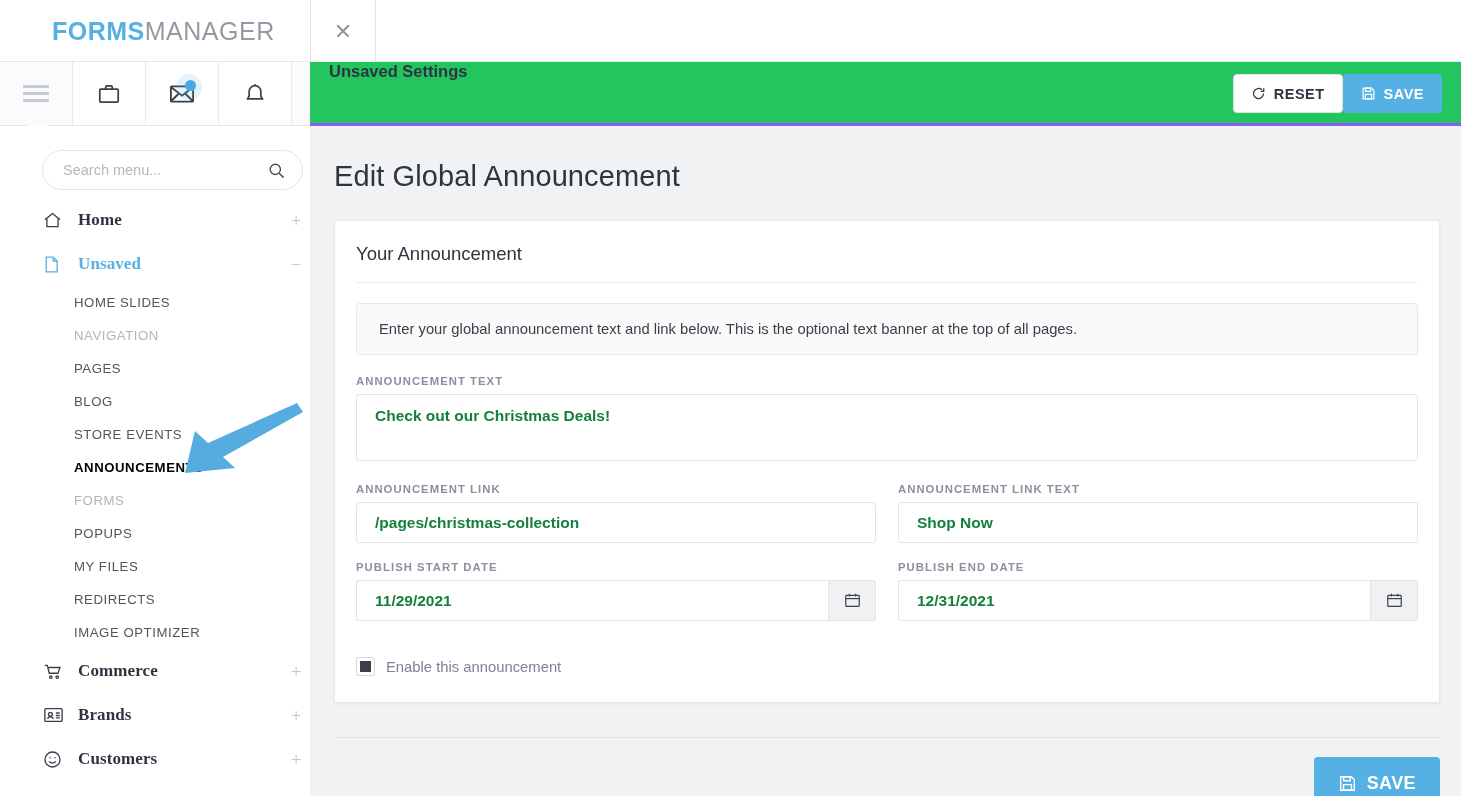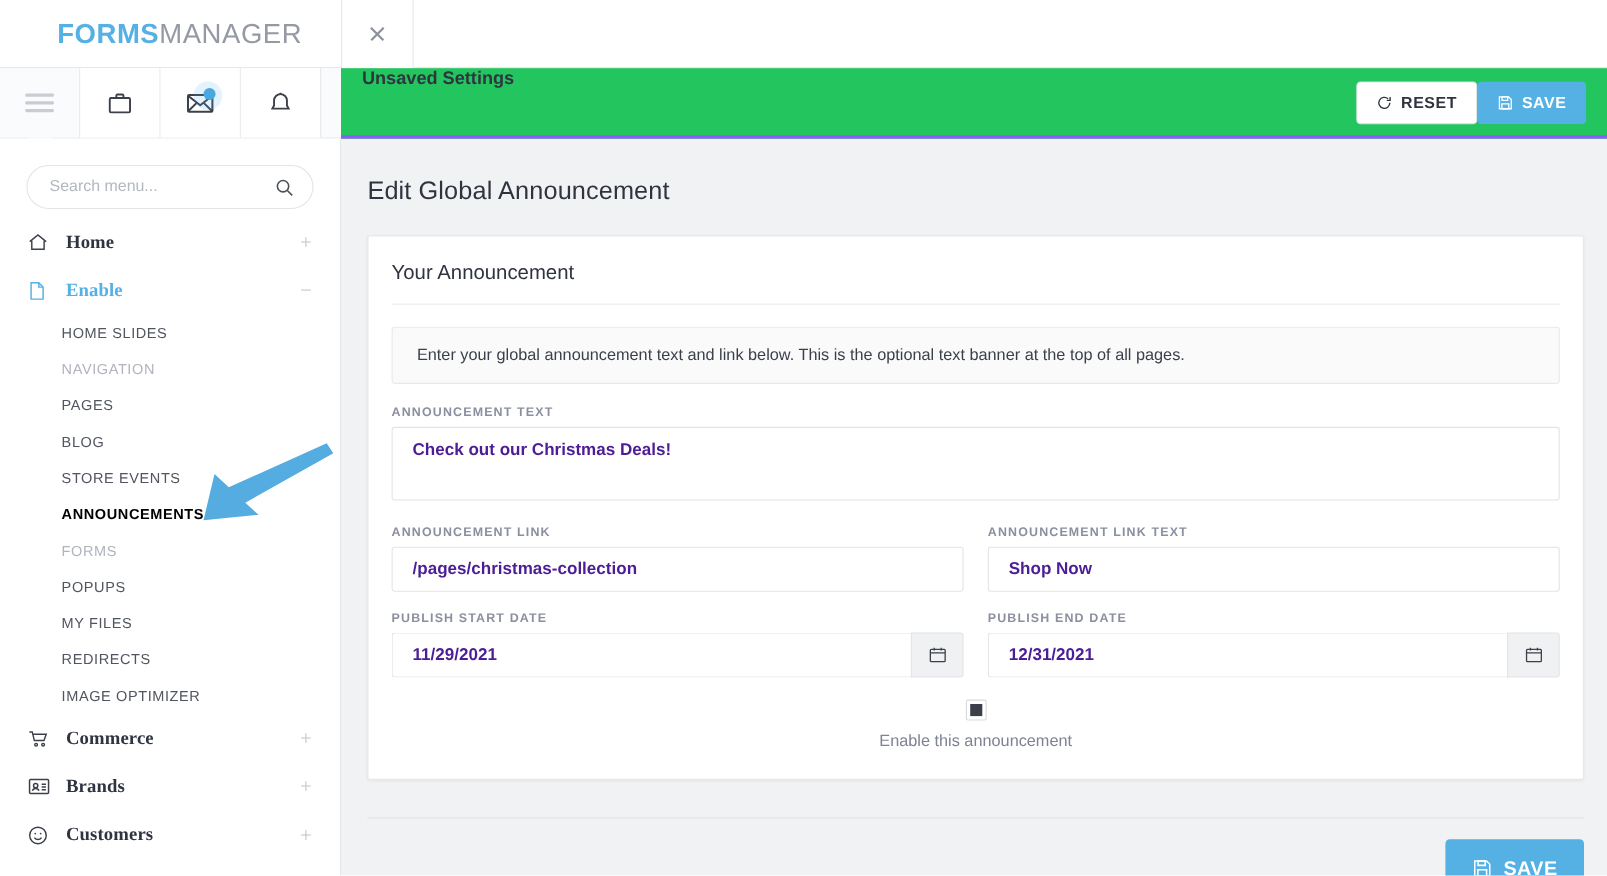--- a/index.html
+++ b/index.html
@@ -88,21 +88,21 @@
     background: rgba(85,176,228,0.16);
   }
   .badge-dot {
     position: absolute; right: 22px; top: 18px;
     width: 11px; height: 11px; border-radius: 50%;
     background: #4aa8e0;
   }
 
   
   .sidebar {
-    position: absolute; left: 0; top: 126px;
+    position: absolute; left: 18px; top: 126px;
     width: 310px; height: 670px;
     background: #ffffff;
     border-right: 1px solid #e4e6e9;
     overflow: hidden;
   }
   .search-wrap {
     margin: 24px 24px 8px 24px;
     height: 40px;
     border: 1px solid #e2e4e8;
     border-radius: 20px;
@@ -180,21 +180,21 @@
     display: inline-flex; align-items: center; gap: 8px;
     padding: 0 17px;
     font-size: 14.5px; font-weight: 700; letter-spacing: 0.5px;
     cursor: pointer; border: 1px solid transparent;
     font-family: "Liberation Sans", sans-serif;
   }
   .btn-reset { background: #ffffff; border-color: #dfe2e6; color: #2f3440; }
   .btn-save  { background: #55b0e4; color: #ffffff; }
 
   .page-title {
-    font-size: 23px; font-weight: 400; color: #2f3440;
+    font-size: 29px; font-weight: 400; color: #2f3440;
     padding: 34px 0 0 24px; letter-spacing: 0.1px;
   }
 
   .card {
     margin: 27px 21px 0 24px;
     background: #ffffff;
     border: 1px solid #e6e8ea;
     border-radius: 2px;
     box-shadow: 0 1px 3px rgba(0,0,0,0.06);
     padding: 22px 21px 26px 21px;
@@ -214,21 +214,21 @@
   }
   .fld-label {
     font-size: 11.3px; letter-spacing: 1.05px;
     color: #8b90a0; font-weight: 700;
     margin-bottom: 7px; display: block;
   }
   .fld {
     width: 100%; border: 1px solid #e2e4e8; border-radius: 3px;
     background: #ffffff;
     font-family: "Liberation Sans", sans-serif;
-    font-size: 15.5px; font-weight: 700; color: #4c1d95;
+    font-size: 15.5px; font-weight: 700; color: #15803d;
     padding: 0 18px; height: 41px; outline: none;
   }
   textarea.fld {
     height: 67px; padding-top: 11px; resize: none; line-height: 1.3;
   }
   .row2 { display: flex; gap: 22px; margin-top: 18px; justify-content: space-between; }
   .col { flex: 1; min-width: 0; }
 
   .date-group { display: flex; }
   .date-group .fld {
@@ -239,22 +239,21 @@
     width: 48px; height: 41px;
     border: 1px solid #e2e4e8;
     border-top-right-radius: 3px; border-bottom-right-radius: 3px;
     background: #f0f1f2;
     display: flex; align-items: center; justify-content: center;
     cursor: pointer; flex: 0 0 48px;
   }
 
   .check-row {
     display: flex; align-items: center; gap: 11px;
-    margin-top: 20px;
-    flex-direction: column;
+    margin-top: 36px;
   }
   .checkbox {
     width: 19px; height: 19px;
     border: 1px solid #d8dade; border-radius: 2px;
     background: #fff;
     display: flex; align-items: center; justify-content: center;
     cursor: pointer;
   }
   .checkbox .inner {
     width: 11px; height: 11px; background: #3b3f4a;
@@ -346,21 +345,21 @@
       <span class="gtoggle">+</span>
     </div>
 
     <div class="nav-group active">
       <span class="gicon">
         <svg width="19" height="21" viewBox="0 0 20 24" fill="none" stroke="#55b0e4" stroke-width="1.5">
           <path d="M4 3.5h8l4.5 4.5v12.5H4Z"></path>
             <path d="M12 3.5V8h4.5"></path>
         </svg>
       </span>
-      <span class="glabel">Enable</span>
+      <span class="glabel">Unsaved</span>
       <span class="gtoggle">−</span>
     </div>
 
     <div class="nav-sub">
         <span>HOME SLIDES</span>
       </div>
     <div class="nav-sub dim">
         <span>NAVIGATION</span>
       </div>
     <div class="nav-sub">

